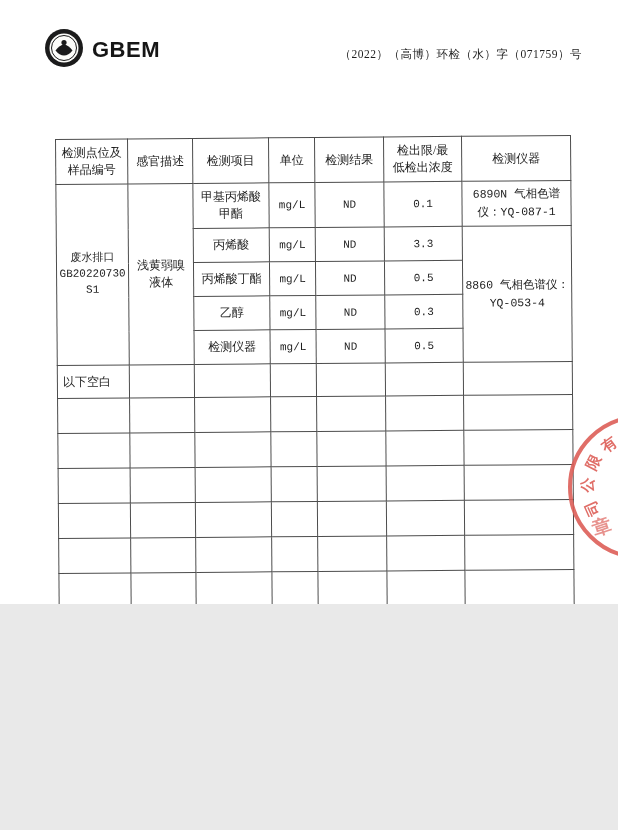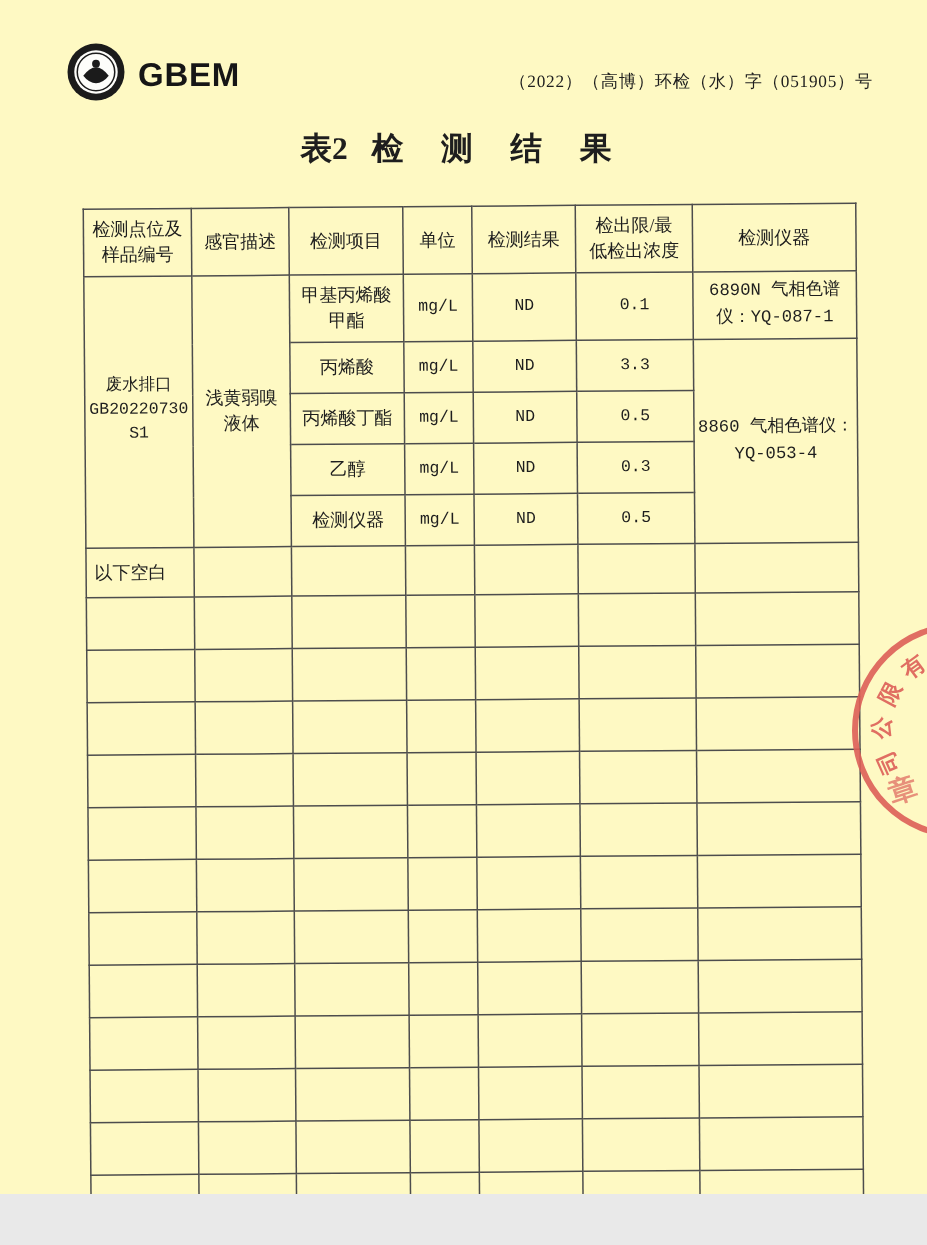--- a/index.html
+++ b/index.html
@@ -1,17 +1,17 @@
 <!DOCTYPE html>
 <html><head>
 <meta charset="utf-8">
 <style>
   html,body{margin:0;padding:0;}
   body{width:618px;height:830px;background:#e9e9e9;}
-  .page{position:relative;width:618px;height:796px;background:#fef9c3;overflow:hidden;
+  .page{position:relative;width:618px;height:604px;background:#ffffff;overflow:hidden;
         font-family:"Liberation Serif","DejaVu Serif",serif;color:#1e1e1e;}
   
   .header{position:absolute;top:28px;left:44px;right:36px;height:56px;}
   .logo-row{display:flex;align-items:flex-start;}
   .seal{width:40px;height:40px;flex:none;}
   .gbem{font-family:"Liberation Sans","DejaVu Sans",sans-serif;font-weight:bold;font-size:22px;
         letter-spacing:.5px;color:#161616;margin:9px 0 0 8px;}
   .company{margin:3px 0 0 13px;font-size:10.5px;line-height:1.32;color:#222;}
   .doc-number{position:absolute;top:19px;right:0;font-size:11.5px;letter-spacing:.5px;}
   
@@ -50,24 +50,23 @@
     <div class="logo-row">
       <svg class="seal" viewBox="0 0 40 40" aria-hidden="true">
         <circle cx="20" cy="20" r="19" fill="#1b1b1b"></circle>
         <circle cx="20" cy="20" r="14.5" fill="#fdfdfa"></circle>
         <circle cx="20" cy="20" r="12.5" fill="none" stroke="#1b1b1b" stroke-width="1"></circle>
         <path d="M11.5 22.5 Q20 11 28.5 22.5 Q24.5 27.5 20 27.5 Q15.5 27.5 11.5 22.5 Z" fill="#1b1b1b"></path>
         <circle cx="20" cy="14.5" r="2.6" fill="#1b1b1b"></circle>
       </svg>
       <div class="gbem">GBEM</div>
     </div>
-    <div class="doc-number">（2022）（高博）环检（水）字（051905）号</div>
+    <div class="doc-number">（2022）（高博）环检（水）字（071759）号</div>
   </div>
 
-  <div class="title"><span>表2</span><span class="main">检 测 结 果</span></div>
 
 
   <div class="tablewrap">
     <table>
       <colgroup>
         <col style="width:72px">
           <col style="width:65px">
           <col style="width:76px">
         <col style="width:46px">
           <col style="width:69px">

